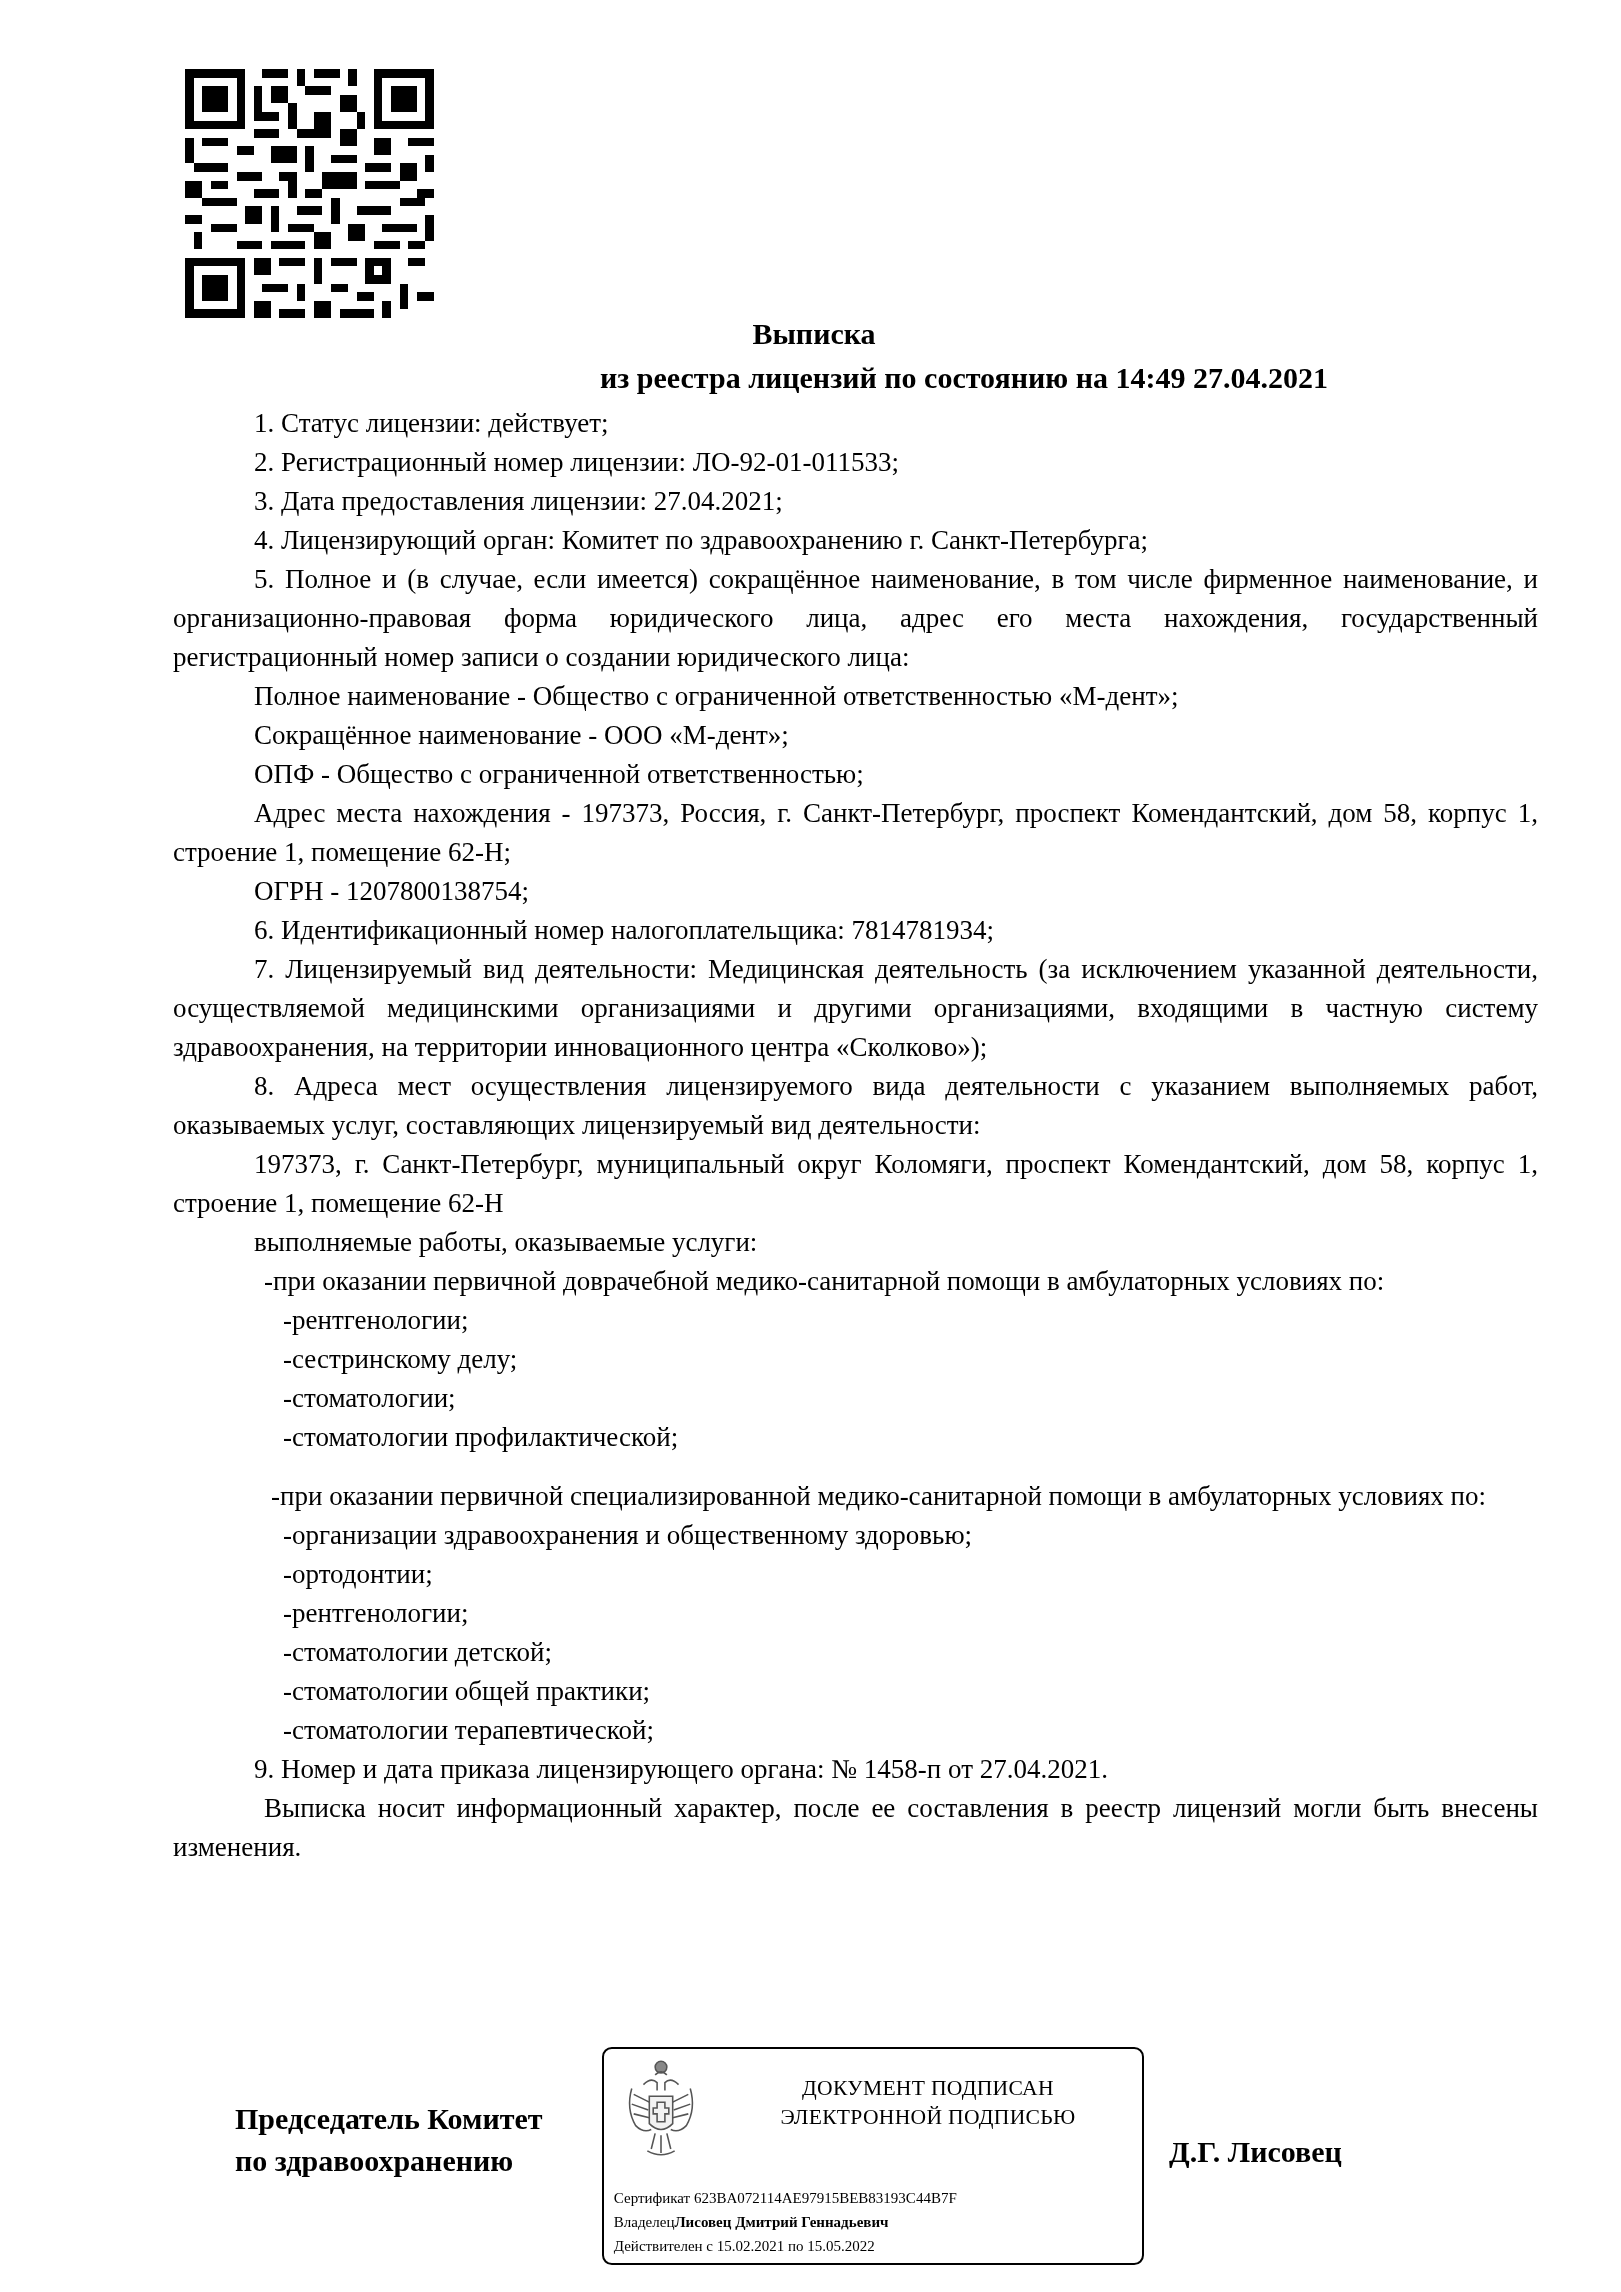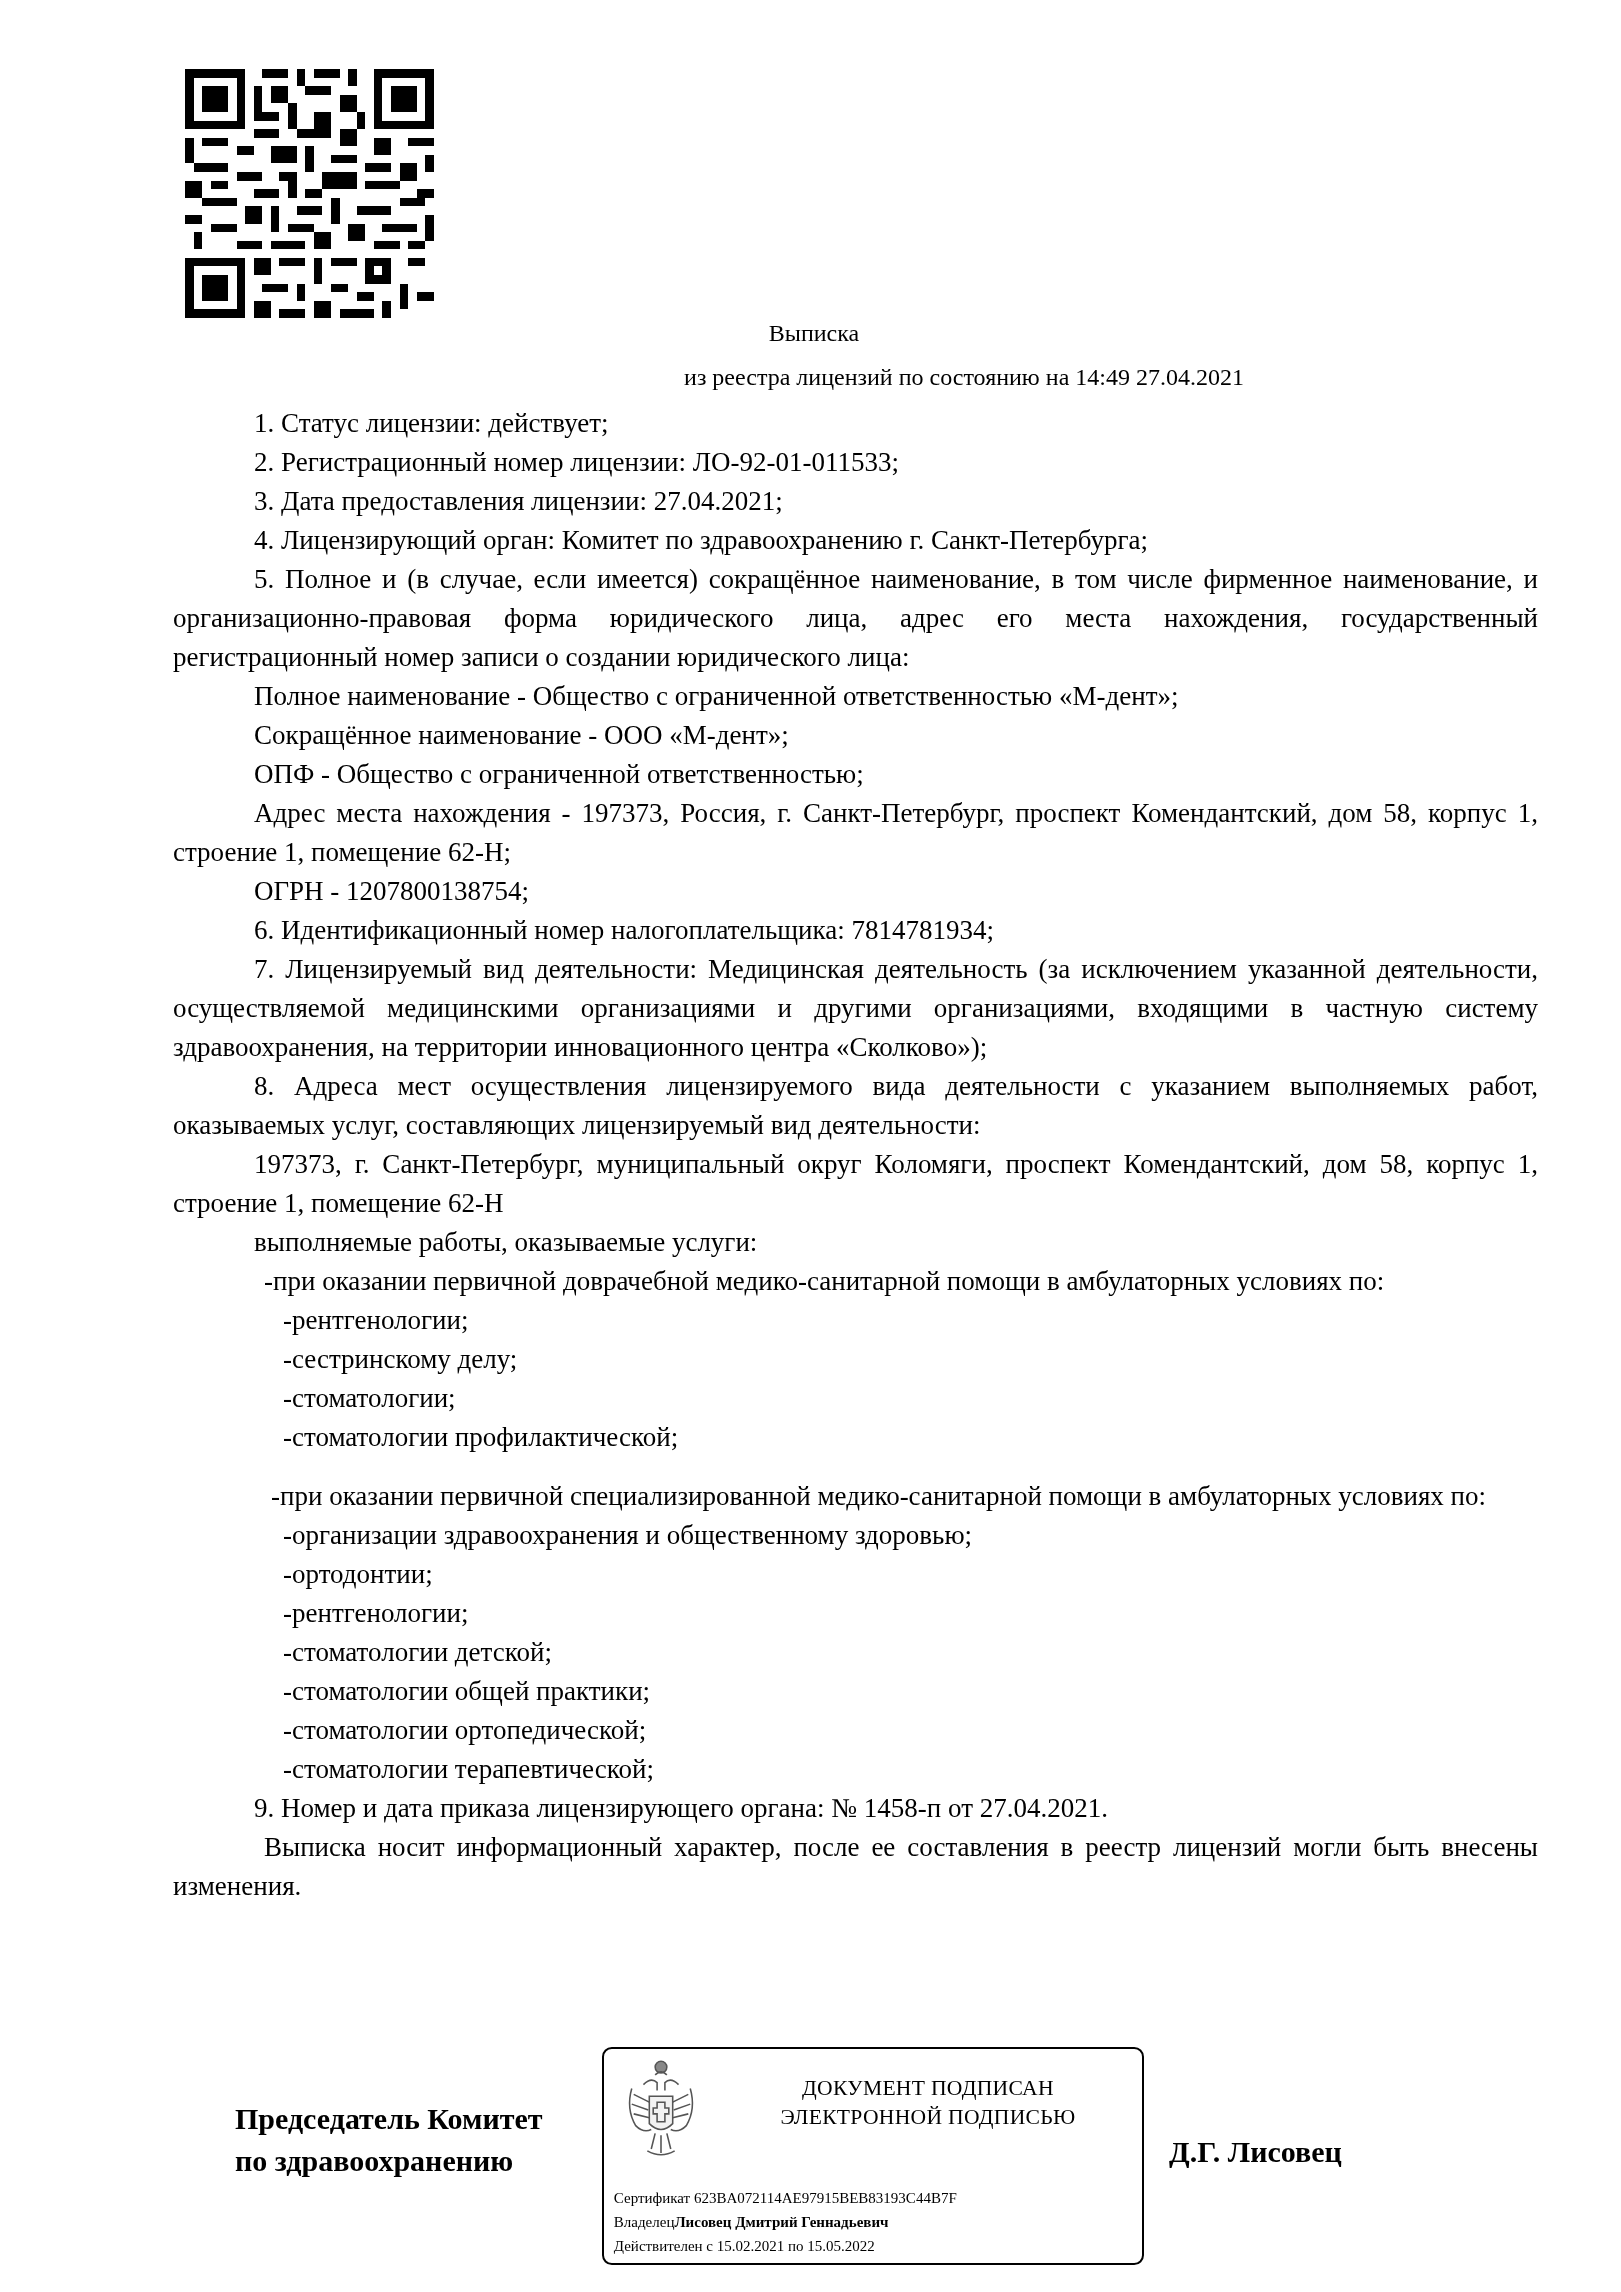--- a/index.html
+++ b/index.html
@@ -1,20 +1,20 @@
 <!DOCTYPE html>
 <html><head>
 <meta charset="utf-8">
 <style>
   html, body { margin: 0; padding: 0; background: #ffffff; }
   body { width: 1621px; height: 2293px; position: relative; overflow: hidden;
          font-family: "Liberation Serif", "DejaVu Serif", serif; color: #000; }
   .qr { position: absolute; left: 185px; top: 69px; width: 249px; height: 249px; }
-  .title { position: absolute; left: 0; width: 100%; text-align: center; font-weight: normal;
-           font-size: 24px; line-height: 39px; }
+  .title { position: absolute; left: 0; width: 100%; text-align: center; font-weight: bold;
+           font-size: 30px; line-height: 39px; }
   .title1 { top: 314px; left: 814px; width: auto; transform: translateX(-50%); }
   .title2 { top: 358px; left: 964px; width: auto; transform: translateX(-50%); white-space: nowrap; }
   .body { position: absolute; left: 173px; top: 404px; width: 1365px;
           font-size: 27px; line-height: 39px; }
   .p { margin: 0; text-align: justify; text-align-last: left; }
   .ind { text-indent: 81px; }
   .ind2 { text-indent: 91px; }
   .ind3 { text-indent: 110px; }
   .ind4 { text-indent: 98px; }
   .sig-left { position: absolute; left: 235px; top: 2098px; font-weight: bold; font-size: 30px; line-height: 42px; }
@@ -142,21 +142,20 @@
   <p class="p ind3">-рентгенологии;</p>
   <p class="p ind3">-сестринскому делу;</p>
   <p class="p ind3">-стоматологии;</p>
   <p class="p ind3">-стоматологии профилактической;</p>
   <p class="p ind4" style="text-align:justify;margin-top:20px;">-при оказании первичной специализированной медико-санитарной помощи в амбулаторных условиях по:</p>
   <p class="p ind3">-организации здравоохранения и общественному здоровью;</p>
   <p class="p ind3">-ортодонтии;</p>
   <p class="p ind3">-рентгенологии;</p>
   <p class="p ind3">-стоматологии детской;</p>
   <p class="p ind3">-стоматологии общей практики;</p>
-  <p class="p ind3">-стоматологии ортопедической;</p>
   <p class="p ind3">-стоматологии терапевтической;</p>
   <p class="p ind">9. Номер и дата приказа  лицензирующего органа: № 1458-п от 27.04.2021.</p>
   <p class="p ind2">Выписка носит информационный характер, после ее составления в реестр лицензий могли быть внесены изменения.</p>
 </div>
 
 <div class="sig-left">
   <div>Председатель Комитет</div>
   <div>по здравоохранению</div>
 </div>
 

